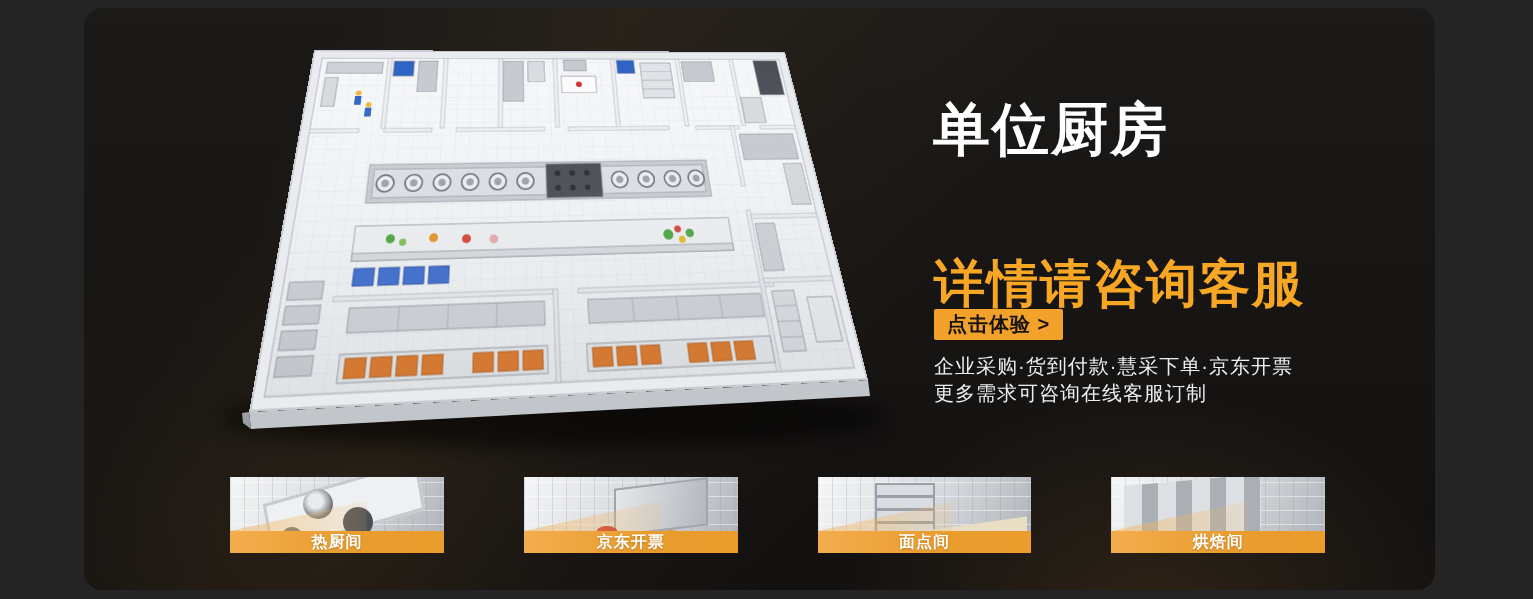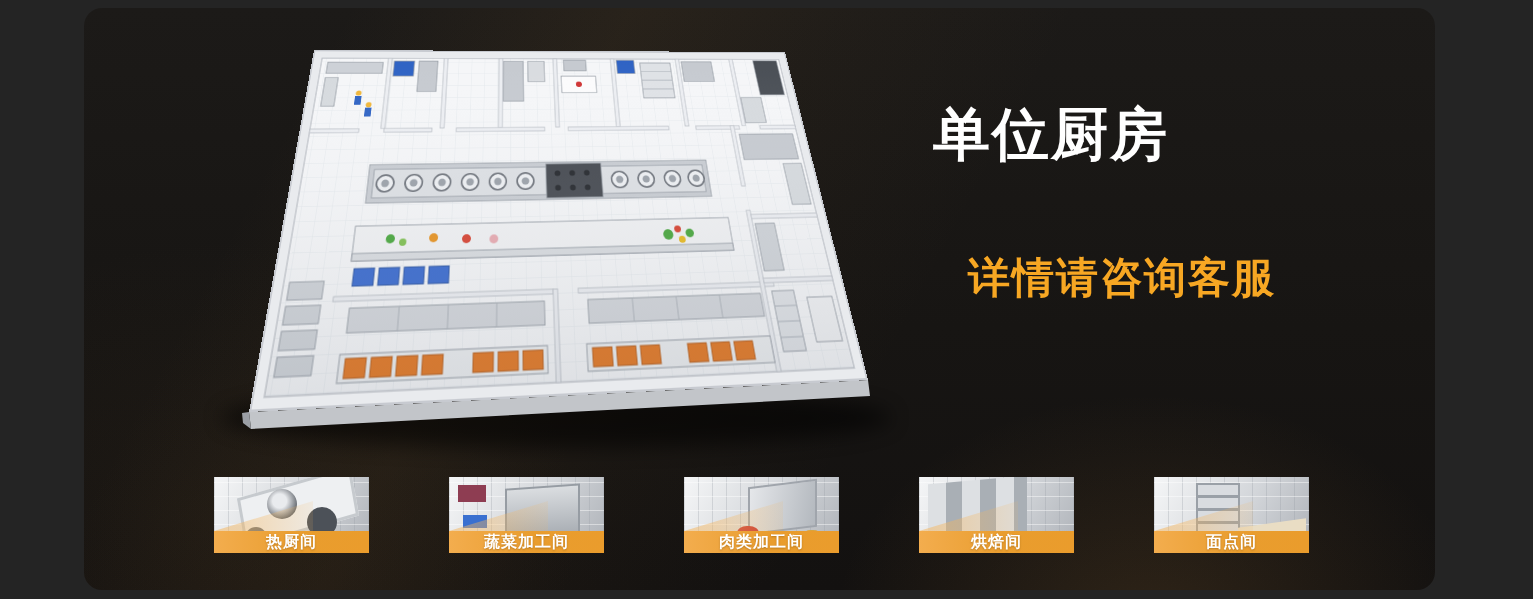--- a/index.html
+++ b/index.html
@@ -16,33 +16,33 @@
       radial-gradient(520px 400px at 10% 88%,rgba(112,82,41,0.10),rgba(0,0,0,0) 70%);}
 
   
   .skirt{position:absolute;left:0;top:0;z-index:1;pointer-events:none;}
   .plan-wrap{position:absolute;left:0;top:0;width:640px;height:405px;transform-origin:0 0;z-index:2;}
   .plan-wrap svg{display:block;}
 
   
   .headline{position:absolute;left:849px;top:54px;z-index:3;color:#fff;font-weight:bold;
     font-size:57px;line-height:69px;letter-spacing:2px;white-space:nowrap;}
-  .headline span{display:block;}
-  .subtitle{position:absolute;left:850px;top:242px;z-index:3;color:#f7a723;font-size:42px;
-    font-weight:bold;letter-spacing:2px;white-space:nowrap;margin-left:34px;}
+  .headline span{display:block;font-family:Liberation Mono, monospace;}
+  .subtitle{position:absolute;left:850px;top:242px;z-index:3;color:#f7a723;font-size:51px;
+    font-weight:bold;letter-spacing:2px;white-space:nowrap;}
   .cta{position:absolute;left:850px;top:301px;z-index:3;width:129px;height:31px;border:none;
     border-radius:2px;background:#f2a22b;color:#17130e;font-family:inherit;font-size:20px;
     font-weight:bold;letter-spacing:1px;display:flex;align-items:center;justify-content:center;
     cursor:pointer;padding:0;}
   .info{position:absolute;left:850px;top:345px;z-index:3;color:#ededed;font-size:20px;
     line-height:27px;letter-spacing:1px;white-space:nowrap;}
   .info p{margin:0;}
 
   
-  .thumbs{position:absolute;left:90px;top:453px;width:1175px;height:108px;display:flex;z-index:3;font-family:Liberation Serif, serif;}
+  .thumbs{position:absolute;left:106px;top:453px;width:1175px;height:108px;display:flex;z-index:3;font-family:Liberation Serif, serif;}
   .thumb{position:relative;flex:1;overflow:hidden;cursor:pointer;
     background-color:#dfe2e5;
     background-image:
       repeating-linear-gradient(0deg,rgba(255,255,255,0.45) 0 1px,rgba(0,0,0,0) 1px 14px),
       repeating-linear-gradient(90deg,rgba(150,156,164,0.30) 0 1px,rgba(0,0,0,0) 1px 14px),
       linear-gradient(120deg,#f5f6f7 0%,#d3d6da 55%,#aeb2b8 100%);}
   .thumb::before,.thumb::after{content:"";position:absolute;z-index:1;}
   .thumb-label{position:absolute;left:0;right:0;bottom:0;height:22px;z-index:3;display:flex;
     align-items:center;justify-content:center;font-size:16px;font-weight:bold;color:#fff;
     letter-spacing:1px;text-shadow:0 1px 2px rgba(110,65,0,0.4);
@@ -261,37 +261,38 @@
           <rect x="18" y="358" width="36" height="18" fill="#ced2d7"></rect>
         </g>
         <rect x="12" y="12" width="616" height="381" fill="url(#shade)"></rect>
       </svg>
     </div>
 
     <h1 class="headline">
       <span>单位厨房</span>
     </h1>
     <div class="subtitle">详情请咨询客服</div>
+    <button class="cta">点击体验 &gt;</button>
+    <div class="info">
+      <p>企业采购·货到付款·慧采下单·京东开票</p>
+      <p>更多需求可咨询在线客服订制</p>
+    </div>
 
     <div class="thumbs">
       <figure class="thumb v0">
         <div class="thumb-accent"></div>
         <figcaption class="thumb-label">热厨间</figcaption>
       </figure>
-      <figure class="thumb v1">
-        <div class="thumb-accent"></div>
-        <figcaption class="thumb-label">蔬菜加工间</figcaption>
-      </figure>
       <figure class="thumb v2">
         <div class="thumb-accent"></div>
-        <figcaption class="thumb-label">肉类加工间</figcaption>
+        <figcaption class="thumb-label">京东开票</figcaption>
+      </figure>
+      <figure class="thumb v3">
+        <div class="thumb-accent"></div>
+        <figcaption class="thumb-label">面点间</figcaption>
       </figure>
       <figure class="thumb v4">
         <div class="thumb-accent"></div>
         <figcaption class="thumb-label">烘焙间</figcaption>
-      </figure>
-      <figure class="thumb v3">
-        <div class="thumb-accent"></div>
-        <figcaption class="thumb-label">面点间</figcaption>
       </figure>
     </div>
   </div>
 </div>
 
 </body></html>

